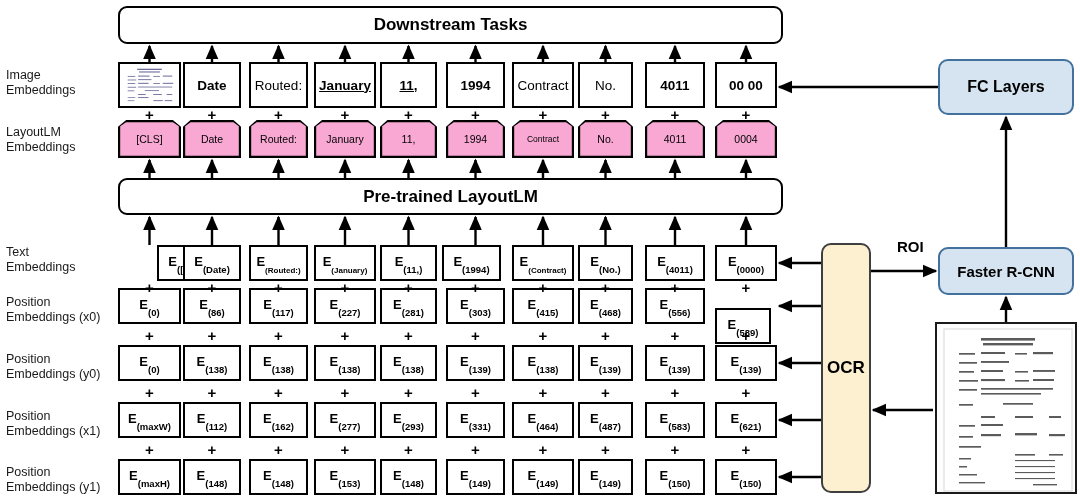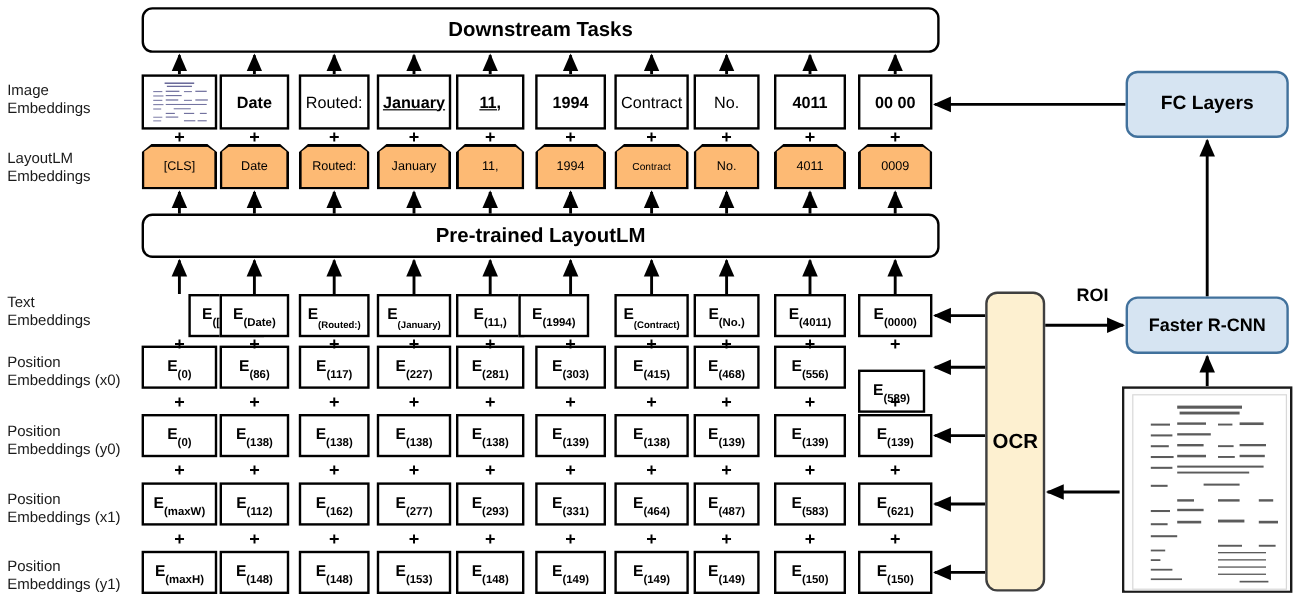--- a/index.html
+++ b/index.html
@@ -43,21 +43,21 @@
     display: flex; align-items: center; justify-content: center;
     font-size: 13.5px;
     color: #000;
     font-weight: normal;
   }
   .imgbox.bold { font-weight: bold; }
   .imgbox.ul { font-weight: bold; text-decoration: underline; }
   .chamf-wrap { background: #000; }
   .chamf-inner {
     position:absolute; left:2.2px; top:2.2px; right:2.2px; bottom:2.2px;
-    background:#fdba74;
+    background:#f9a8d4;
     clip-path: polygon(0 12%, 10% 0, 90% 0, 100% 12%, 100% 100%, 0 100%);
     display:flex; align-items:center; justify-content:center;
     font-size:10.5px; color:#000;
   }
 
   
   .ebox {
     border: 2.2px solid #000;
     background: #fff;
     display: flex; align-items: center; justify-content: center;
@@ -246,40 +246,40 @@
       <div class="abs chamf-wrap" style="left:578px; top:120px; width:55px; height:38px;
     clip-path: polygon(0 18%, 13% 0, 87% 0, 100% 18%, 100% 100%, 0 100%);">
         <div class="chamf-inner">No.</div>
       </div>
       <div class="abs chamf-wrap" style="left:645px; top:120px; width:60px; height:38px;
     clip-path: polygon(0 18%, 13% 0, 87% 0, 100% 18%, 100% 100%, 0 100%);">
         <div class="chamf-inner">4011</div>
       </div>
       <div class="abs chamf-wrap" style="left:715px; top:120px; width:62px; height:38px;
     clip-path: polygon(0 18%, 13% 0, 87% 0, 100% 18%, 100% 100%, 0 100%);">
-        <div class="chamf-inner">0009</div>
+        <div class="chamf-inner">0004</div>
       </div>
     </div>
   <div id="grid-text">
       <div class="abs ebox" style="left:118px; top:245px; width:63px; height:36px;margin-left:39px;">
         <span class="etxt">E<span class="esub">([CLS])</span></span>
       </div>
       <div class="abs ebox" style="left:183px; top:245px; width:58px; height:36px;">
         <span class="etxt">E<span class="esub">(Date)</span></span>
       </div>
       <div class="abs ebox" style="left:249px; top:245px; width:59px; height:36px;">
         <span class="etxt">E<span class="esub small">(Routed:)</span></span>
       </div>
       <div class="abs ebox" style="left:314px; top:245px; width:62px; height:36px;">
         <span class="etxt">E<span class="esub small">(January)</span></span>
       </div>
       <div class="abs ebox" style="left:380px; top:245px; width:57px; height:36px;text-align:center;">
         <span class="etxt">E<span class="esub">(11,)</span></span>
       </div>
-      <div class="abs ebox" style="left:432px; top:245px; width:59px; height:36px;">
+      <div class="abs ebox" style="left:442px; top:245px; width:59px; height:36px;">
         <span class="etxt">E<span class="esub">(1994)</span></span>
       </div>
       <div class="abs ebox" style="left:512px; top:245px; width:62px; height:36px;">
         <span class="etxt">E<span class="esub small">(Contract)</span></span>
       </div>
       <div class="abs ebox" style="left:578px; top:245px; width:55px; height:36px;">
         <span class="etxt">E<span class="esub">(No.)</span></span>
       </div>
       <div class="abs ebox" style="left:645px; top:245px; width:60px; height:36px;">
         <span class="etxt">E<span class="esub">(4011)</span></span>

